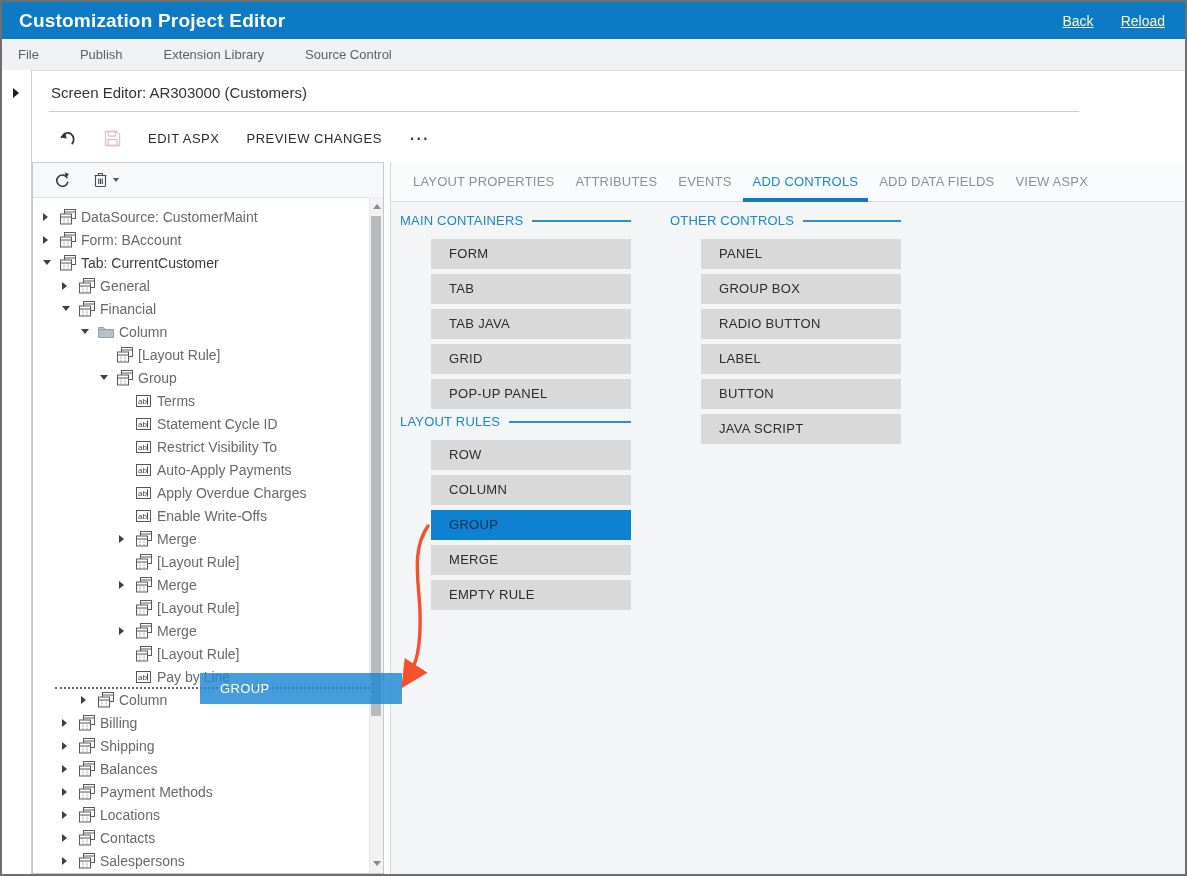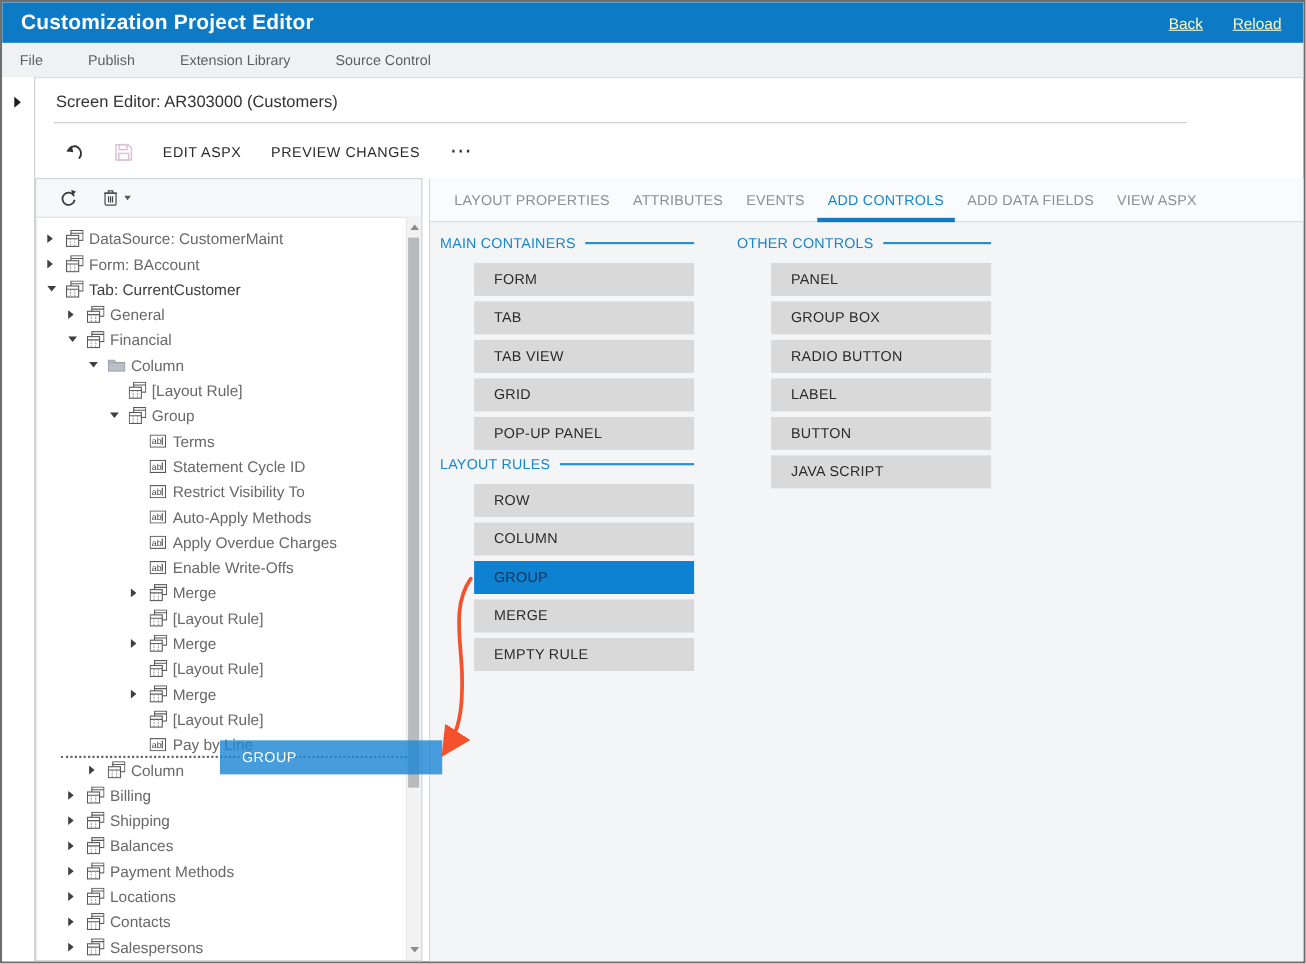--- a/index.html
+++ b/index.html
@@ -295,21 +295,21 @@
         </div>
         <div class="tree-row" style="padding-left: 86px;">
           <div class="arrow"></div>
           <div class="ticon">
             <svg width="15" height="12" viewBox="0 0 15 12">
               <rect x="0.5" y="0.5" width="14" height="11" fill="#fff" stroke="#555"></rect>
               <text x="2" y="9" font-size="8" fill="#444" font-family="Liberation Sans, sans-serif">ab</text>
               <line x1="11.5" y1="2.5" x2="11.5" y2="9.5" stroke="#444"></line>
             </svg>
           </div>
-          <div class="tlabel">Auto-Apply Methods</div>
+          <div class="tlabel">Auto-Apply Payments</div>
         </div>
         <div class="tree-row" style="padding-left: 86px;">
           <div class="arrow"></div>
           <div class="ticon">
             <svg width="15" height="12" viewBox="0 0 15 12">
               <rect x="0.5" y="0.5" width="14" height="11" fill="#fff" stroke="#555"></rect>
               <text x="2" y="9" font-size="8" fill="#444" font-family="Liberation Sans, sans-serif">ab</text>
               <line x1="11.5" y1="2.5" x2="11.5" y2="9.5" stroke="#444"></line>
             </svg>
           </div>
@@ -579,21 +579,21 @@
       </div>
     <div class="sec-col" id="col-main">
         <div class="sec-block">
           <div class="sec-head">
             <div>MAIN CONTAINERS</div>
             <div class="rule"></div>
           </div>
           <div class="btn-list">
             <div class="ctl-btn">FORM</div>
             <div class="ctl-btn">TAB</div>
-            <div class="ctl-btn">TAB VIEW</div>
+            <div class="ctl-btn">TAB JAVA</div>
             <div class="ctl-btn">GRID</div>
             <div class="ctl-btn">POP-UP PANEL</div>
           </div>
         </div>
         <div class="sec-block">
           <div class="sec-head">
             <div>LAYOUT RULES</div>
             <div class="rule"></div>
           </div>
           <div class="btn-list">

